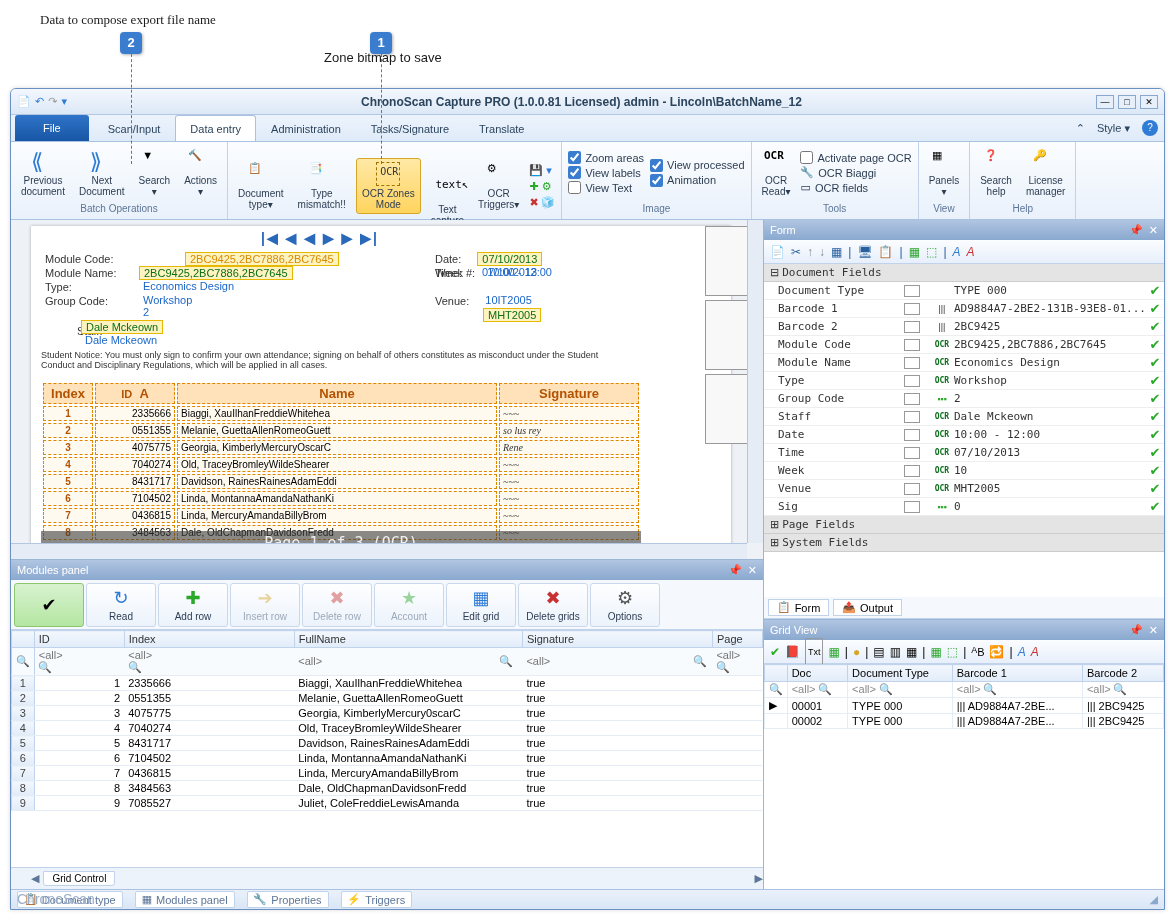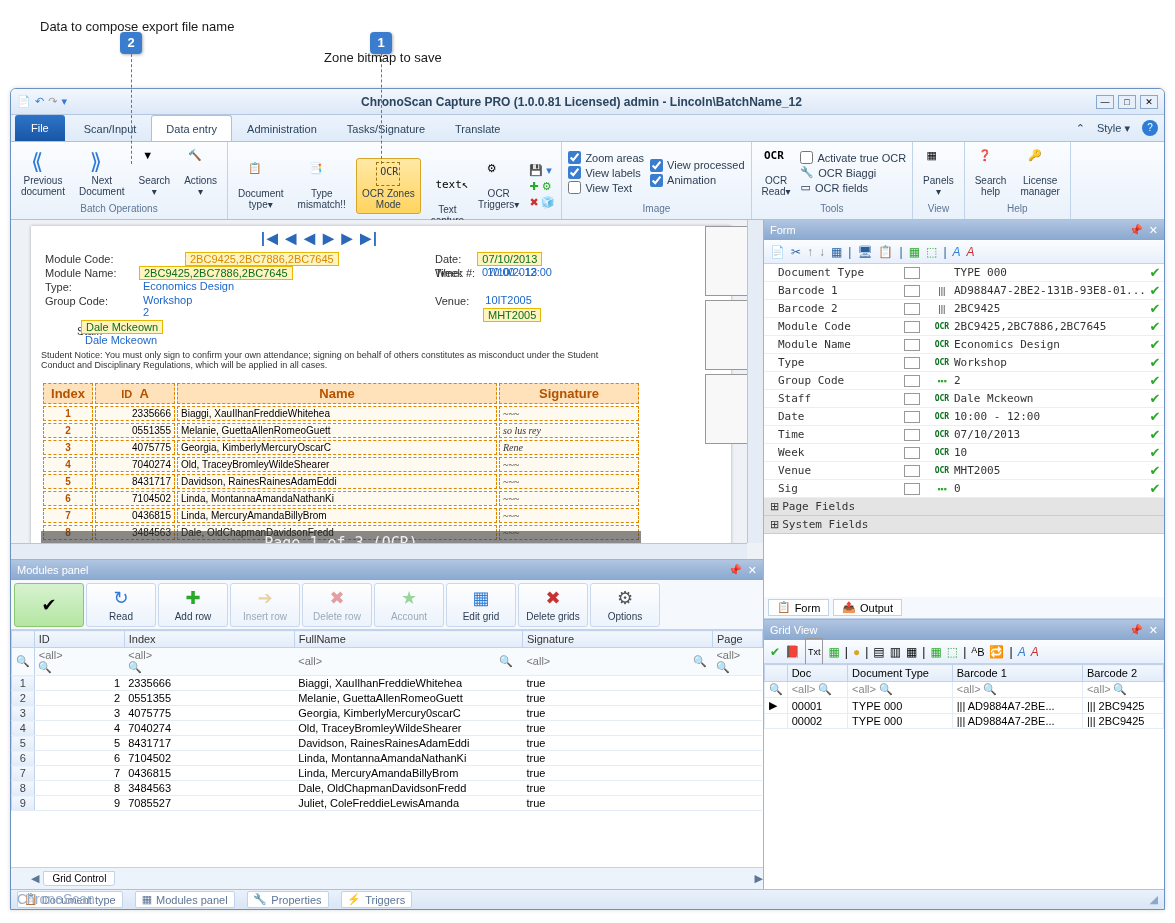--- a/index.html
+++ b/index.html
@@ -13,21 +13,21 @@
 .app-window { position: absolute; top: 88px; left: 10px; width: 1155px; height: 822px; border: 1px solid #6b91c3; border-radius: 6px 6px 0 0; background: #fff; box-shadow: 0 0 4px rgba(0,0,0,.15); overflow: hidden;}
 
 .titlebar { height: 26px; background: linear-gradient(#f3f7fd, #dce8f7); display: flex; align-items: center; padding: 0 6px; border-bottom: 1px solid #b3c7e3; }
 .tb-left { display: flex; gap: 4px; align-items: center; }
 .tb-ico { width: 14px; height: 14px; }
 .tb-title { flex: 1; text-align: center; font-weight: bold; color: #2c455e; font-size: 12px; }
 .tb-right { display: flex; gap: 4px; }
 .winbtn { width: 18px; height: 14px; border: 1px solid #8aa7cc; background: #e7effa; font-size: 9px; text-align: center; line-height: 12px; cursor: pointer; }
 
 .menubar { height: 27px; background: linear-gradient(#ecf3fc, #dfebf9); display: flex; align-items: stretch; border-bottom: 1px solid #aac2e2; padding-left: 4px;}
-.menubar .file { background: linear-gradient(#2e74c8, #1956a5); color: #fff; padding: 0 16px; line-height: 27px; border-radius: 3px 3px 0 0; margin-right: 4px; text-align: center; }
+.menubar .file { background: linear-gradient(#2e74c8, #1956a5); color: #fff; padding: 0 28px; line-height: 27px; border-radius: 3px 3px 0 0; margin-right: 4px; text-align: center; }
 .menubar .mtab { padding: 0 14px; line-height: 26px; color: #2c455e; cursor: pointer; border: 1px solid transparent; border-bottom: none; }
 .menubar .mtab.active { background: #fff; border-color: #aac2e2; border-radius: 3px 3px 0 0; }
 .menubar .right { margin-left: auto; display: flex; align-items: center; gap: 6px; padding-right: 6px; color:#2c455e;}
 .style-btn { padding: 2px 6px; }
 .help-ico { width: 16px; height: 16px; border-radius:50%; background:#2f7cd6; color:#fff; text-align:center; line-height:16px; font-size:10px;}
 
 .ribbon { height: 78px; background: linear-gradient(#fbfdff, #e9f1fb); display: flex; border-bottom: 1px solid #aac2e2; }
 .rgroup { border-right: 1px solid #c0d3ea; display: flex; flex-direction: column; }
 .rgroup .body { flex: 1; display: flex; align-items: center; padding: 2px 6px; gap: 6px; }
 .rgroup .label { height: 16px; text-align: center; font-size: 10px; color: #5d7597; }
@@ -117,21 +117,21 @@
 .gv-table table{border-collapse:collapse; width:100%;}
 .gv-table th{background:linear-gradient(#f3f7fd,#e1ecf9); border:1px solid #c0d3ea; padding:2px 4px; text-align:left; font-weight:normal;}
 .gv-table td{border:1px solid #e4ecf5; padding:1px 4px;}
 .gv-table .sel td{background:#fff; }
 .gv-table .cur{background:#eaeaea;}
 </style>
 </head>
 <body>
 
 <div class="annotations">
-  <div class="ann-label" style="top:19px; left:40px;">Data to compose export file name</div>
+  <div class="ann-label" style="top:12px; left:40px;font-family:Liberation Serif, serif;">Data to compose export file name</div>
   <div class="ann-pin" style="top:32px; left:120px;">2</div>
   <div class="ann-line" style="top:54px; left:131px; height:110px;"></div>
 
   <div class="ann-label" style="top:2px; left:324px;margin-top:48px;">Zone bitmap to save</div>
   <div class="ann-pin" style="top:32px; left:370px;">1</div>
   <div class="ann-line" style="top:54px; left:381px; height:110px;"></div>
 </div>
 
 <div class="app-window">
 
@@ -257,21 +257,21 @@
     <div class="rgroup">
       <div class="body">
         <div class="rbtn">
             <span class="ico" style="font-family:monospace; font-weight:bold;">OCR</span>
             <span class="txt">OCR
 Read▾</span>
           </div>
         <div class="vcol">
           <label class="chkrow">
               <input type="checkbox" style="">
-              <span>Activate true OCR</span>
+              <span>Activate page OCR</span>
             </label>
           <span class="chkrow">
               <span>🔧</span>
               <span>OCR Biaggi</span>
             </span>
           <span class="chkrow">
               <span>▭</span>
               <span>OCR fields</span>
             </span>
         </div>
@@ -606,20 +606,21 @@
           <span>🖥</span>
           <span>📋</span>
           <span>|</span>
           <span style="color:#2aa82a;">▦</span>
           <span style="color:#2aa82a;">⬚</span>
           <span>|</span>
           <span style="font-style:italic; color:#2f7cd6;">A</span>
           <span style="font-style:italic; color:#c83232;">A</span>
         </div>
         <div class="form-body">
+          <div class="fgroup-hdr">Document Fields</div>
           <div id="form-fields">
               <div class="frow">
                 <span class="k">Document Type</span>
                 <span class="chk"></span>
                 <span class="mini"></span>
                 <span class="v">TYPE 000</span>
                 <span class="ok">✔</span>
               </div>
               <div class="frow">
                 <span class="k">Barcode 1</span>

